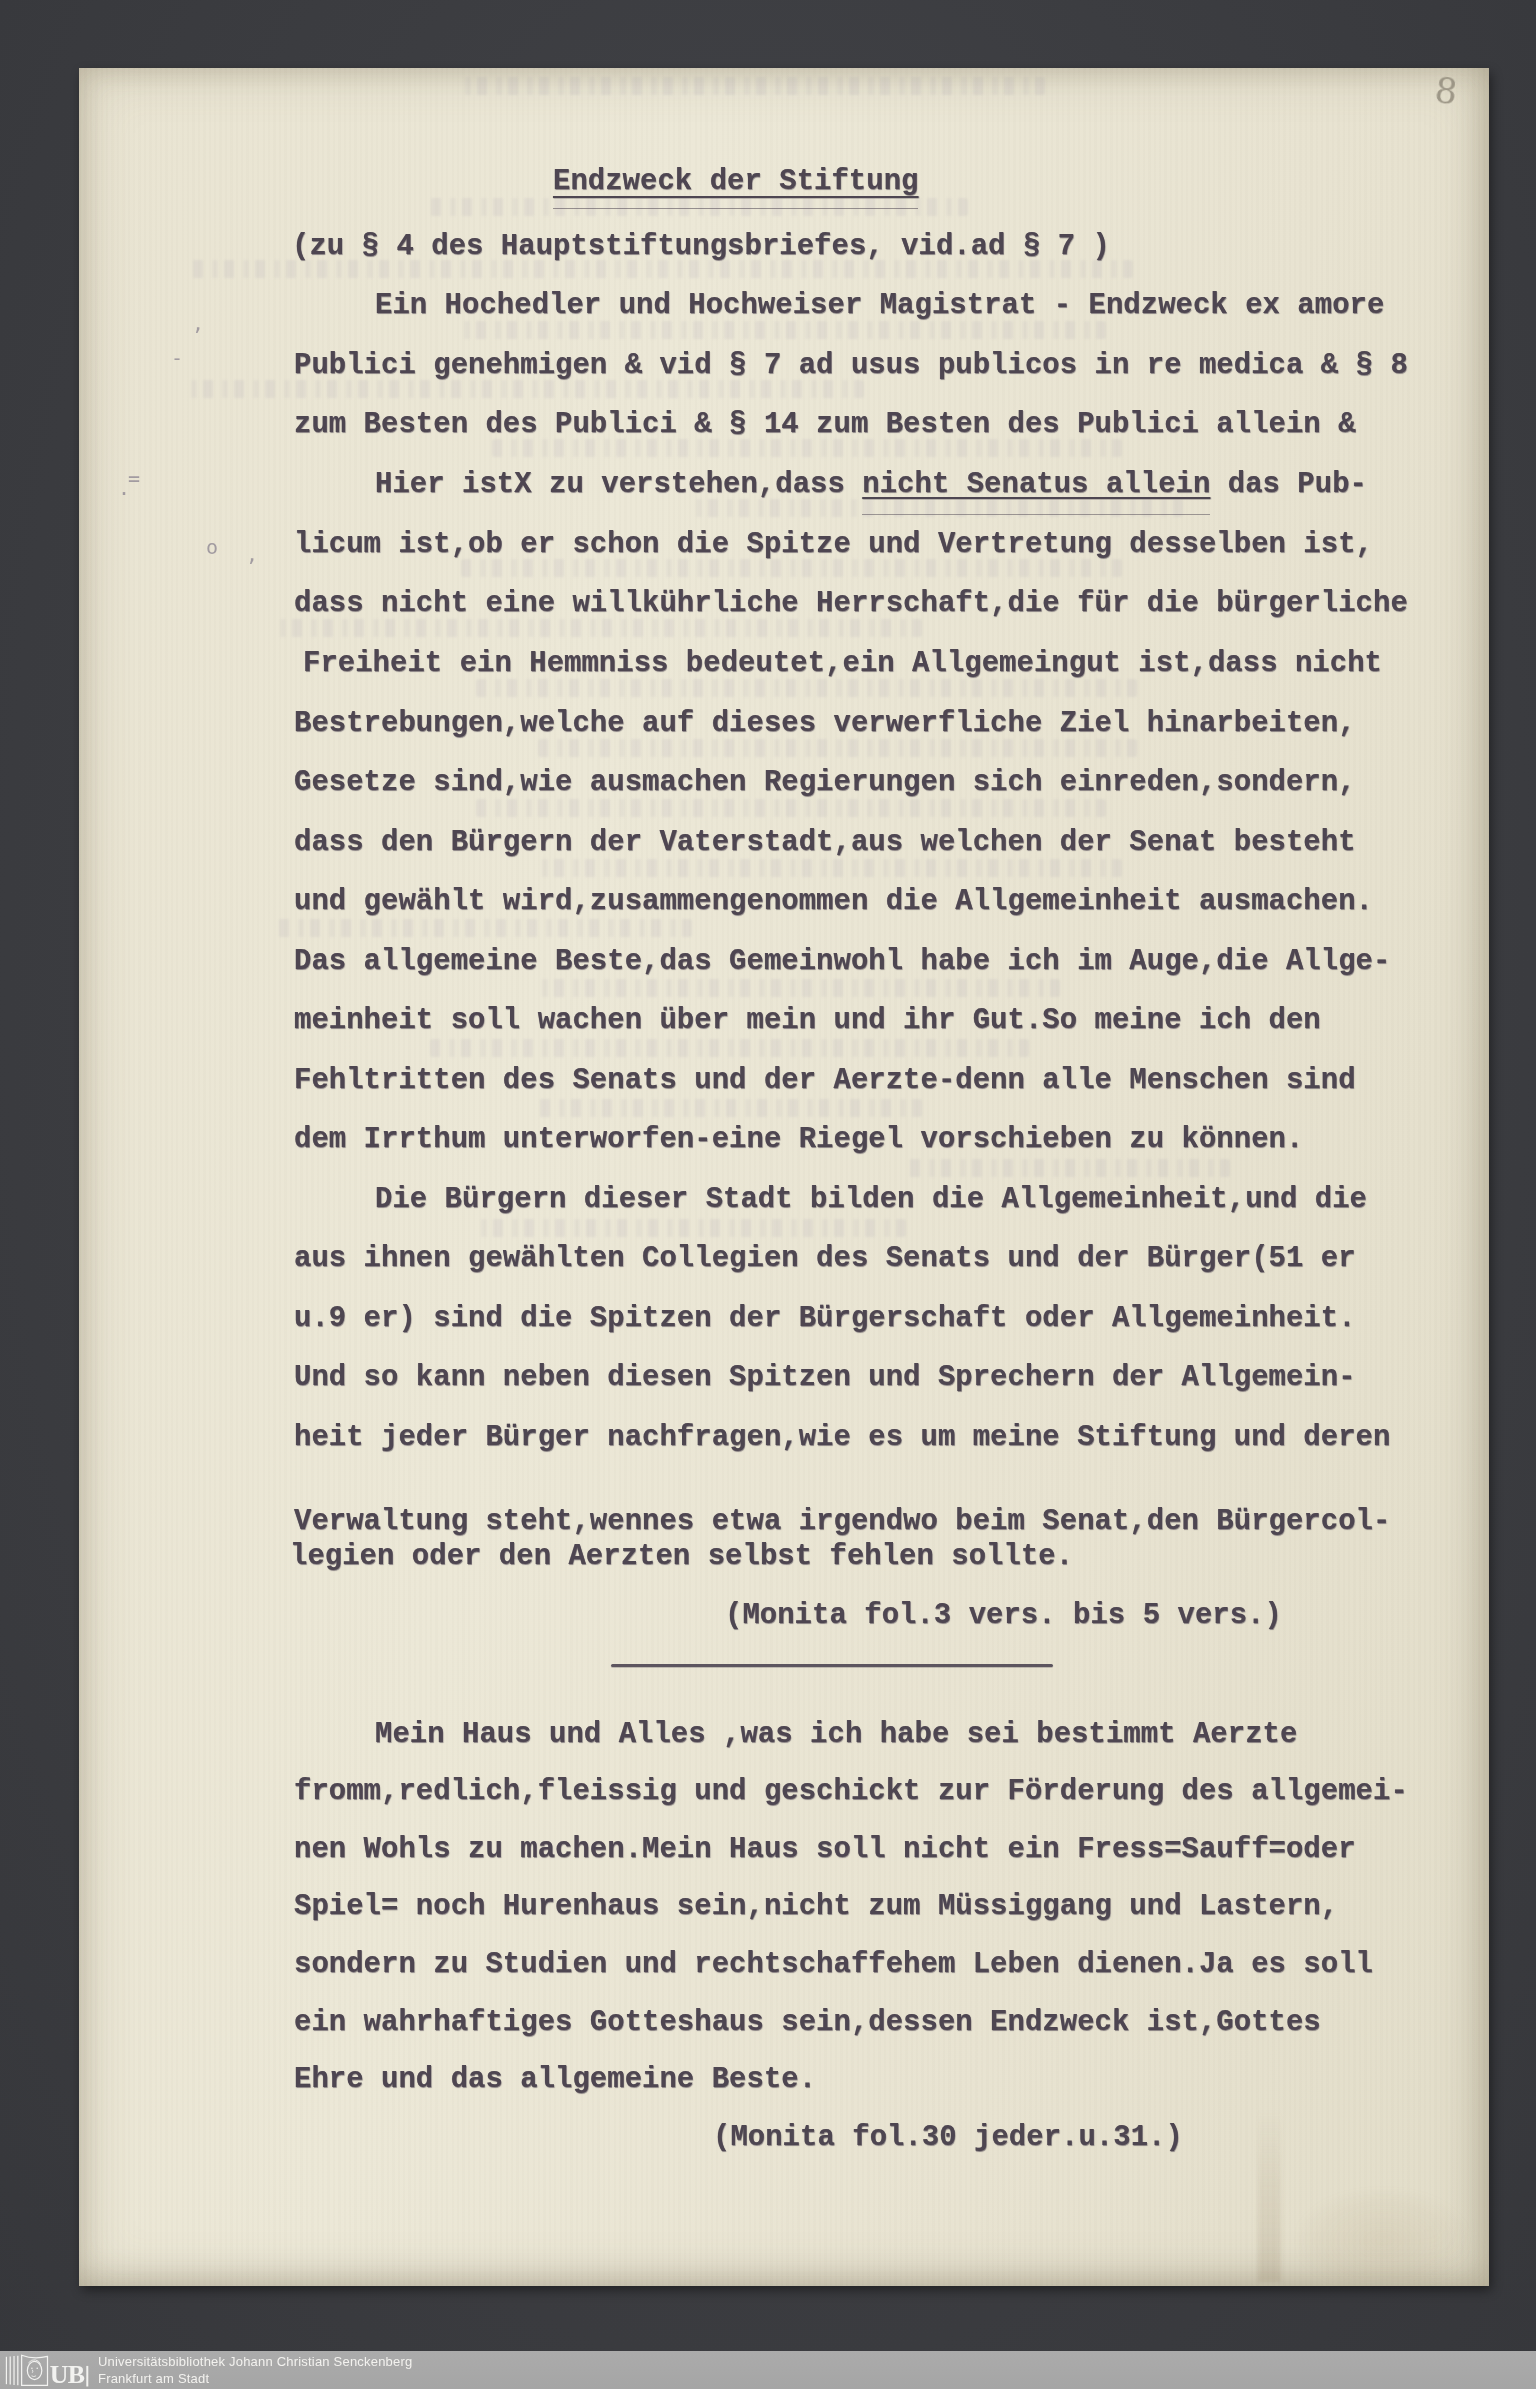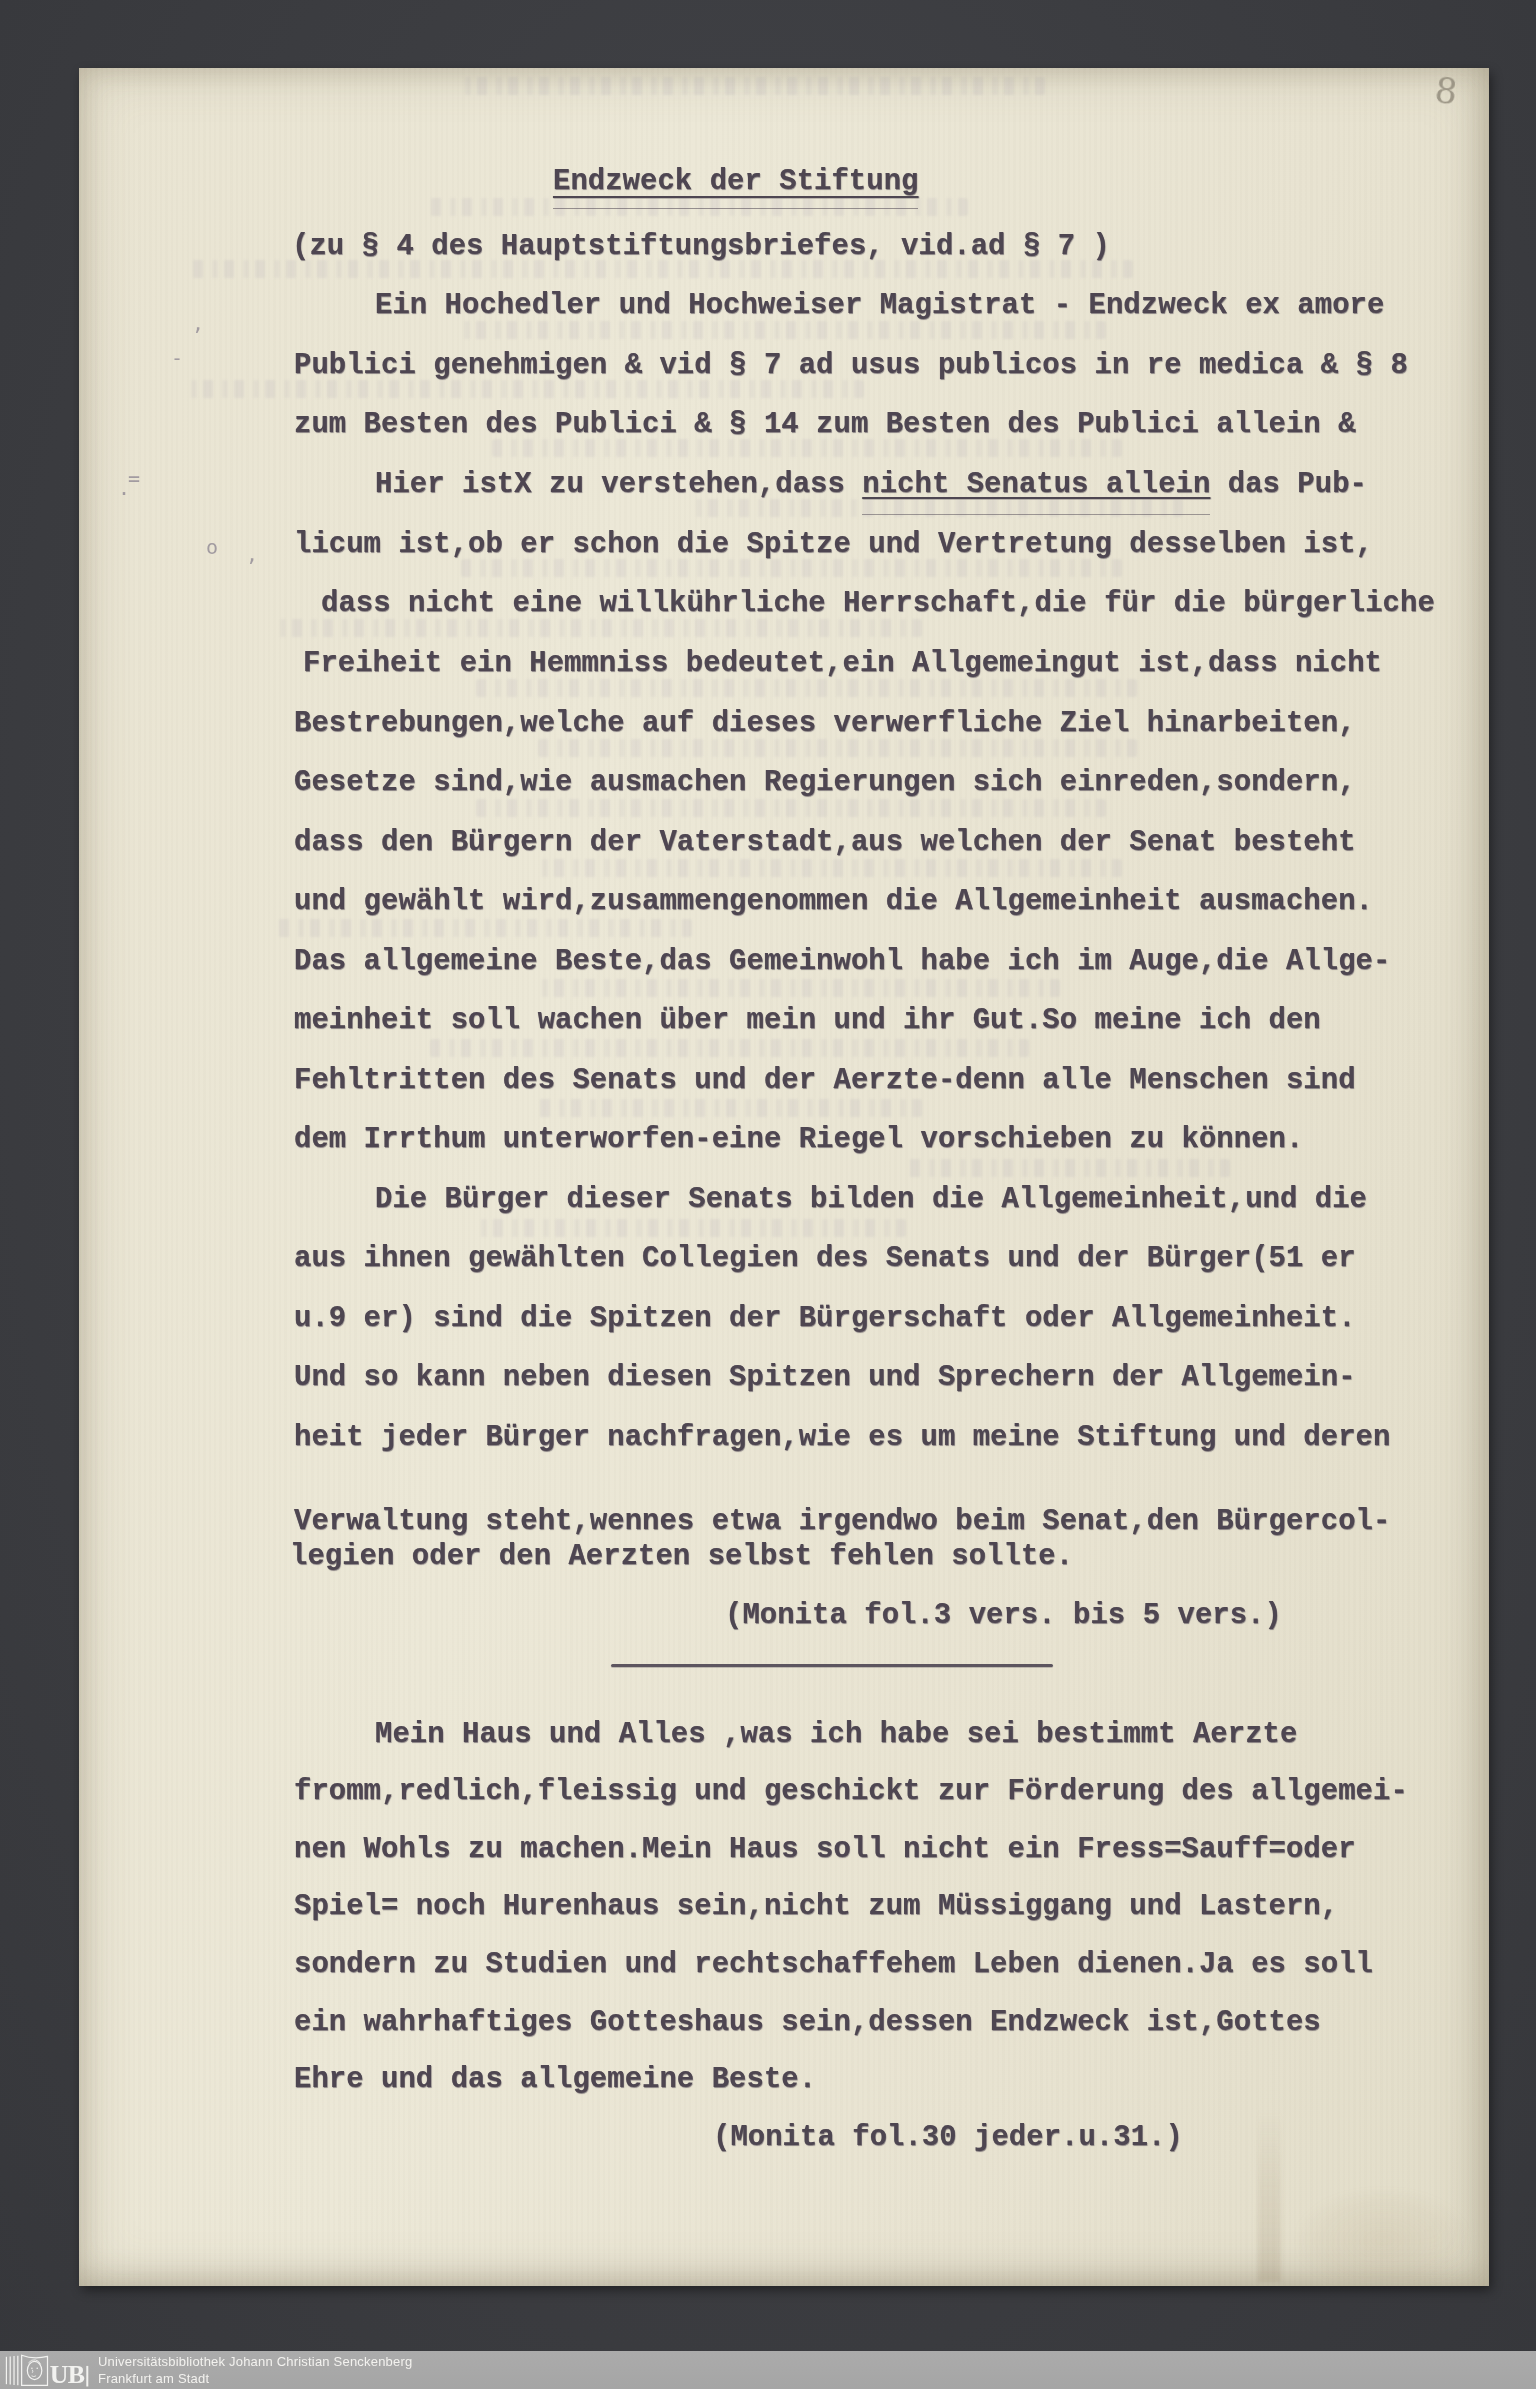--- a/index.html
+++ b/index.html
@@ -112,31 +112,31 @@
 
   <div id="doc-title" class="tline"><span class="u2">Endzweck der Stiftung</span></div>
 
   <div id="lines">
       <div class="tline" style="left: 292px; top: 228px;"><span>(zu § 4 des Hauptstiftungsbriefes, vid.ad § 7 )</span></div>
       <div class="tline" style="left: 375px; top: 287px;"><span>Ein Hochedler und Hochweiser Magistrat - Endzweck ex amore</span></div>
       <div class="tline" style="left: 294px; top: 347px;"><span>Publici genehmigen &amp; vid § 7 ad usus publicos in re medica &amp; § 8</span></div>
       <div class="tline" style="left: 294px; top: 406px;"><span>zum Besten des Publici &amp; § 14 zum Besten des Publici allein &amp;</span></div>
       <div class="tline" style="left: 375px; top: 466px;"><span>Hier istX zu verstehen,dass </span><span class="u1">nicht Senatus allein</span><span> das Pub-</span></div>
       <div class="tline" style="left: 294px; top: 526px;"><span>licum ist,ob er schon die Spitze und Vertretung desselben ist,</span></div>
-      <div class="tline" style="left: 294px; top: 585px; margin-left: 27px;"><span>dass nicht eine willkührliche Herrschaft,die für die bürgerliche</span></div>
+      <div class="tline" style="left: 294px; top: 585px;"><span>dass nicht eine willkührliche Herrschaft,die für die bürgerliche</span></div>
       <div class="tline" style="left: 303px; top: 645px;"><span>Freiheit ein Hemmniss bedeutet,ein Allgemeingut ist,dass nicht</span></div>
       <div class="tline" style="left: 294px; top: 705px;"><span>Bestrebungen,welche auf dieses verwerfliche Ziel hinarbeiten,</span></div>
       <div class="tline" style="left: 294px; top: 764px;"><span>Gesetze sind,wie ausmachen Regierungen sich einreden,sondern,</span></div>
       <div class="tline" style="left: 294px; top: 824px;"><span>dass den Bürgern der Vaterstadt,aus welchen der Senat besteht</span></div>
       <div class="tline" style="left: 294px; top: 883px;"><span>und gewählt wird,zusammengenommen die Allgemeinheit ausmachen.</span></div>
       <div class="tline" style="left: 294px; top: 943px;"><span>Das allgemeine Beste,das Gemeinwohl habe ich im Auge,die Allge-</span></div>
       <div class="tline" style="left: 294px; top: 1002px;"><span>meinheit soll wachen über mein und ihr Gut.So meine ich den</span></div>
       <div class="tline" style="left: 294px; top: 1062px;"><span>Fehltritten des Senats und der Aerzte-denn alle Menschen sind</span></div>
       <div class="tline" style="left: 294px; top: 1121px;"><span>dem Irrthum unterworfen-eine Riegel vorschieben zu können.</span></div>
-      <div class="tline" style="left: 375px; top: 1181px;"><span>Die Bürger dieser Senats bilden die Allgemeinheit,und die</span></div>
+      <div class="tline" style="left: 375px; top: 1181px;"><span>Die Bürgern dieser Stadt bilden die Allgemeinheit,und die</span></div>
       <div class="tline" style="left: 294px; top: 1240px;"><span>aus ihnen gewählten Collegien des Senats und der Bürger(51 er</span></div>
       <div class="tline" style="left: 294px; top: 1300px;"><span>u.9 er) sind die Spitzen der Bürgerschaft oder Allgemeinheit.</span></div>
       <div class="tline" style="left: 294px; top: 1359px;"><span>Und so kann neben diesen Spitzen und Sprechern der Allgemein-</span></div>
       <div class="tline" style="left: 294px; top: 1419px;"><span>heit jeder Bürger nachfragen,wie es um meine Stiftung und deren</span></div>
       <div class="tline" style="left: 294px; top: 1478px; margin-top: 25px;"><span>Verwaltung steht,wennes etwa irgendwo beim Senat,den Bürgercol-</span></div>
       <div class="tline" style="left: 290px; top: 1538px;"><span>legien oder den Aerzten selbst fehlen sollte.</span></div>
       <div class="tline" style="left: 725px; top: 1597px;"><span>(Monita fol.3 vers. bis 5 vers.)</span></div>
       <div class="tline" style="left: 375px; top: 1716px;"><span>Mein Haus und Alles ,was ich habe sei bestimmt Aerzte</span></div>
       <div class="tline" style="left: 294px; top: 1773px;"><span>fromm,redlich,fleissig und geschickt zur Förderung des allgemei-</span></div>
       <div class="tline" style="left: 294px; top: 1831px;"><span>nen Wohls zu machen.Mein Haus soll nicht ein Fress=Sauff=oder</span></div>

